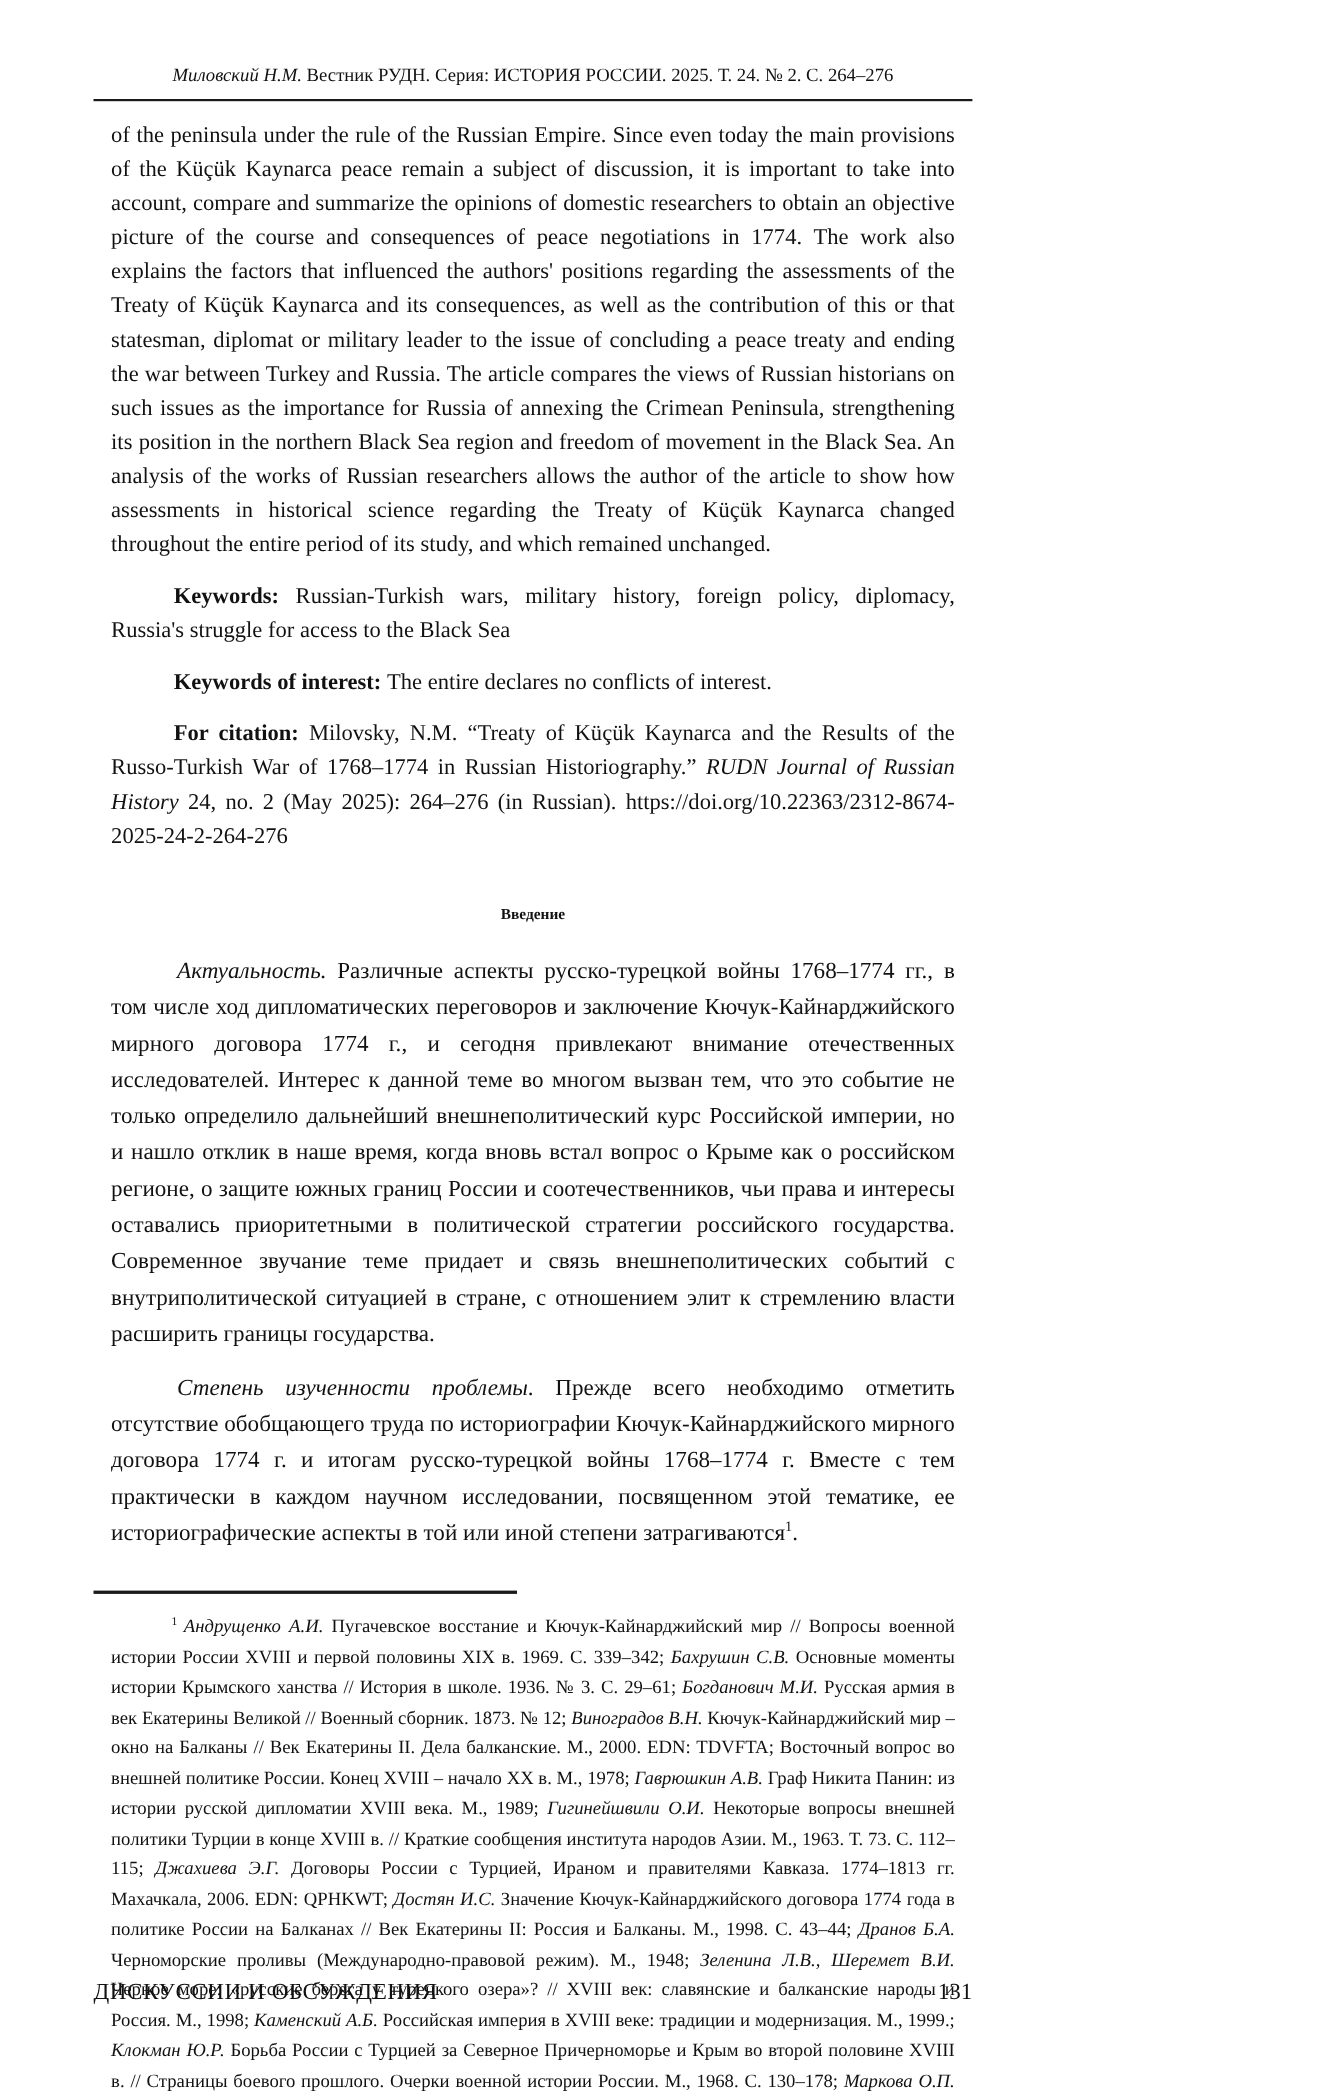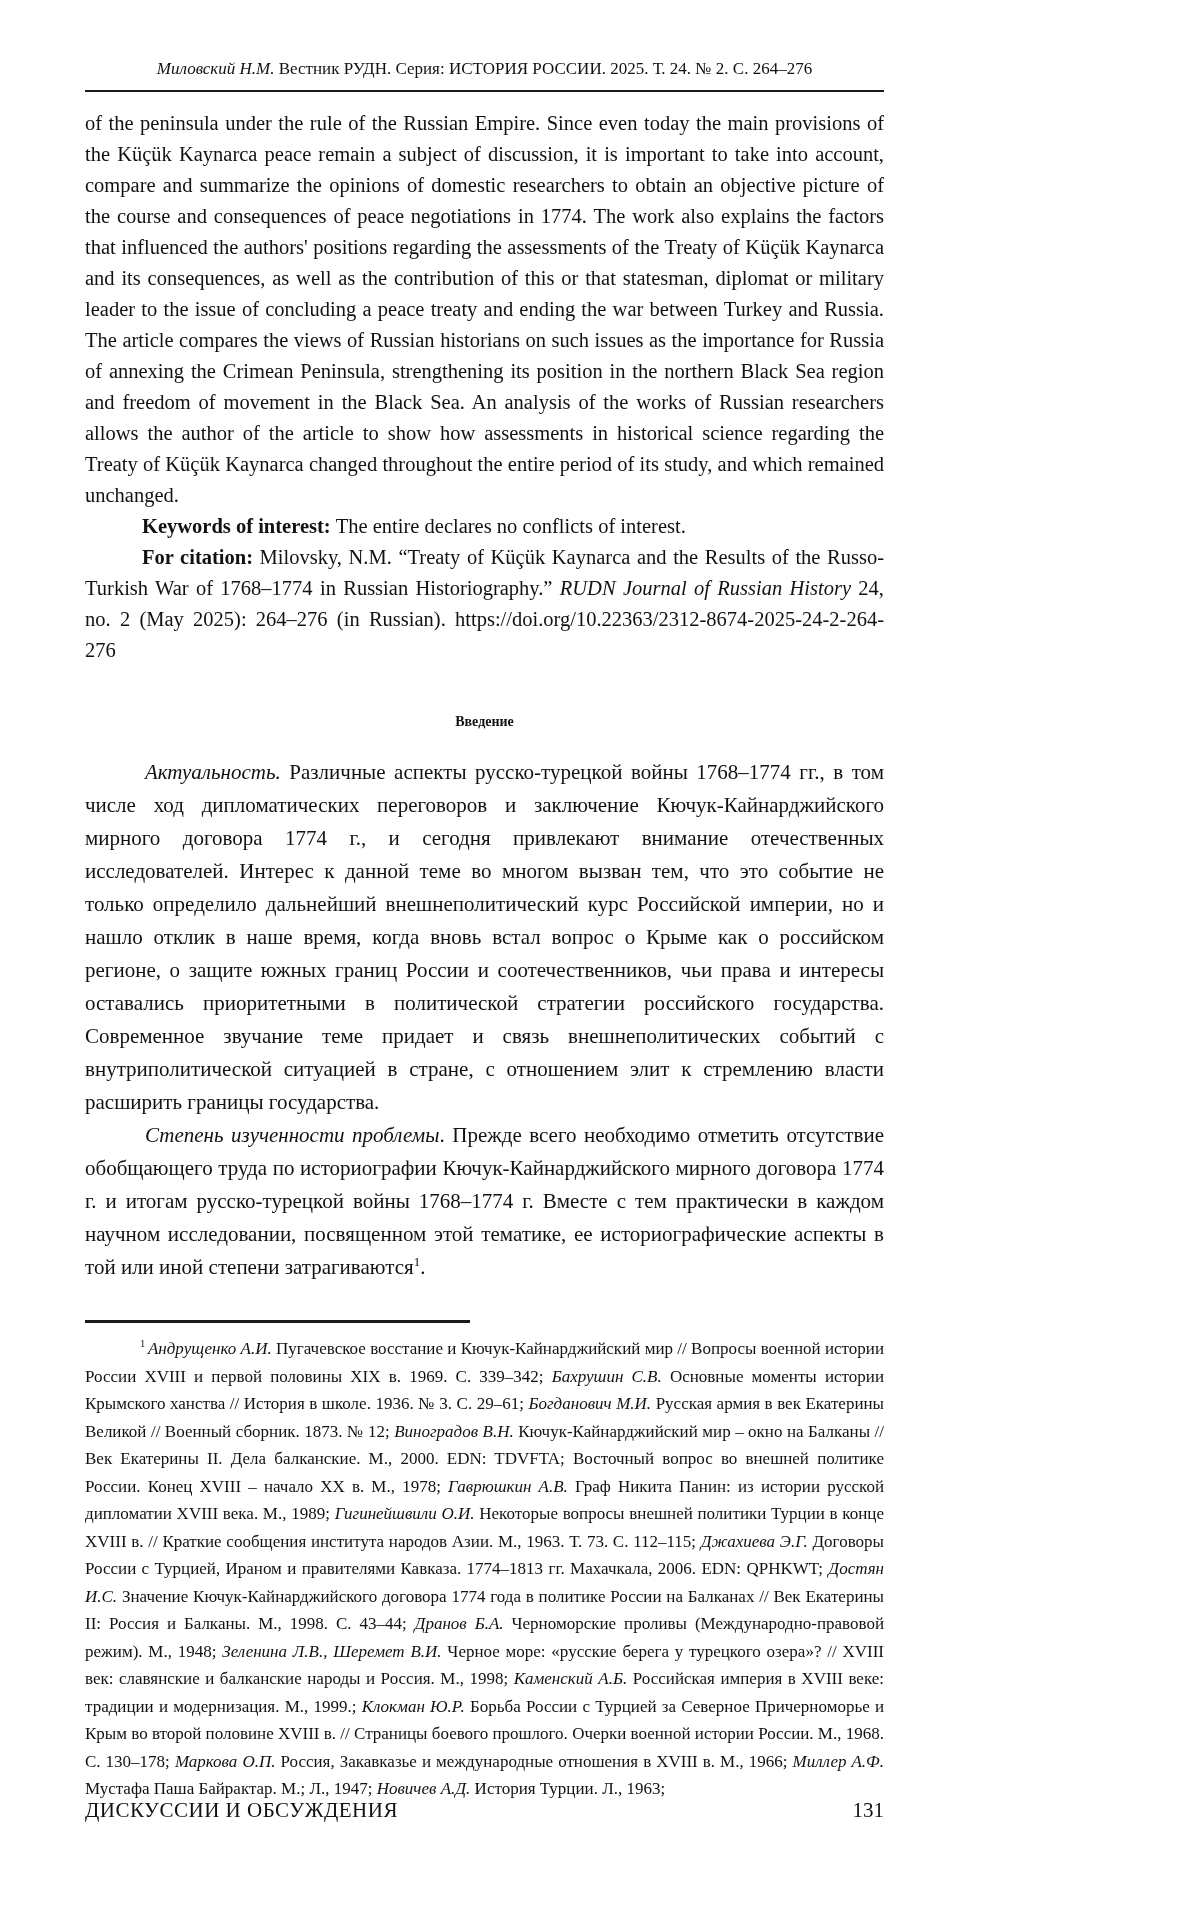--- a/index.html
+++ b/index.html
@@ -23,21 +23,21 @@
     font-size: 17px;
     line-height: 22px;
     margin: 0 0 10px 0;
     white-space: nowrap;
   }
   .header-rule {
     border: none;
     border-top: 2px solid #1a1a1a;
     margin: 0 0 16px 0;
   }
-  p { margin: 0; }
+  p { margin: 16px; }
   .en-body {
     font-size: 20.5px;
     line-height: 31px;
     text-align: justify;
     text-align-last: left;
   }
   .en-body.indent { text-indent: 57px; }
   .ru-body {
     font-size: 21px;
     line-height: 33px;
@@ -85,20 +85,21 @@
 <body>
 
 <div class="page">
 
   <p class="running-head"><span style="font-style: italic;">Миловский Н.М.</span><span> Вестник РУДН. Серия: ИСТОРИЯ РОССИИ. 2025. Т. 24. № 2. С. 264–276</span></p>
 
   <hr class="header-rule">
 
   <p class="en-body"><span>of the peninsula under the rule of the Russian Empire. Since even today the main provisions of the Küçük Kaynarca peace remain a subject of discussion, it is important to take into account, compare and summarize the opinions of domestic researchers to obtain an objective picture of the course and consequences of peace negotiations in 1774. The work also explains the factors that influenced the authors' positions regarding the assessments of the Treaty of Küçük Kaynarca and its consequences, as well as the contribution of this or that statesman, diplomat or military leader to the issue of concluding a peace treaty and ending the war between Turkey and Russia. The article compares the views of Russian historians on such issues as the importance for Russia of annexing the Crimean Peninsula, strengthening its position in the northern Black Sea region and freedom of movement in the Black Sea. An analysis of the works of Russian researchers allows the author of the article to show how assessments in historical science regarding the Treaty of Küçük Kaynarca changed throughout the entire period of its study, and which remained unchanged.</span></p>
 
+  <p class="en-body indent"><span style="font-weight: bold;">Keywords: </span><span>Russian-Turkish wars, military history, foreign policy, diplomacy, Russia's struggle for access to the Black Sea</span></p>
 
   <p class="en-body indent"><span style="font-weight: bold;">Keywords of interest: </span><span>The entire declares no conflicts of interest.</span></p>
 
   <p class="en-body indent"><span style="font-weight: bold;">For citation: </span><span>Milovsky, N.M. “Treaty of Küçük Kaynarca and the Results of the Russo-Turkish War of 1768–1774 in Russian Historiography.” </span><span style="font-style: italic;">RUDN Journal of Russian History</span><span> 24, no. 2 (May 2025): 264–276 (in Russian). https://doi.org/10.22363/2312-8674-2025-24-2-264-276</span></p>
 
   <h2 class="section-heading">Введение</h2>
 
   <p class="ru-body"><span style="font-style: italic;">Актуальность.</span><span> Различные аспекты русско-турецкой войны 1768–1774 гг., в том числе ход дипломатических переговоров и заключение Кючук-Кайнарджийского мирного договора 1774 г., и сегодня привлекают внимание отечественных исследователей. Интерес к данной теме во многом вызван тем, что это событие не только определило дальнейший внешнеполитический курс Российской империи, но и нашло отклик в наше время, когда вновь встал вопрос о Крыме как о российском регионе, о защите южных границ России и соотечественников, чьи права и интересы оставались приоритетными в политической стратегии российского государства. Современное звучание теме придает и связь внешнеполитических событий с внутриполитической ситуацией в стране, с отношением элит к стремлению власти расширить границы государства.</span></p>
 
   <p class="ru-body"><span style="font-style: italic;">Степень изученности проблемы</span><span>. Прежде всего необходимо отметить отсутствие обобщающего труда по историографии Кючук-Кайнарджийского мирного договора 1774 г. и итогам русско-турецкой войны 1768–1774 г. Вместе с тем практически в каждом научном исследовании, посвященном этой тематике, ее историографические аспекты в той или иной степени затрагиваются</span><sup>1</sup><span>.</span></p>

